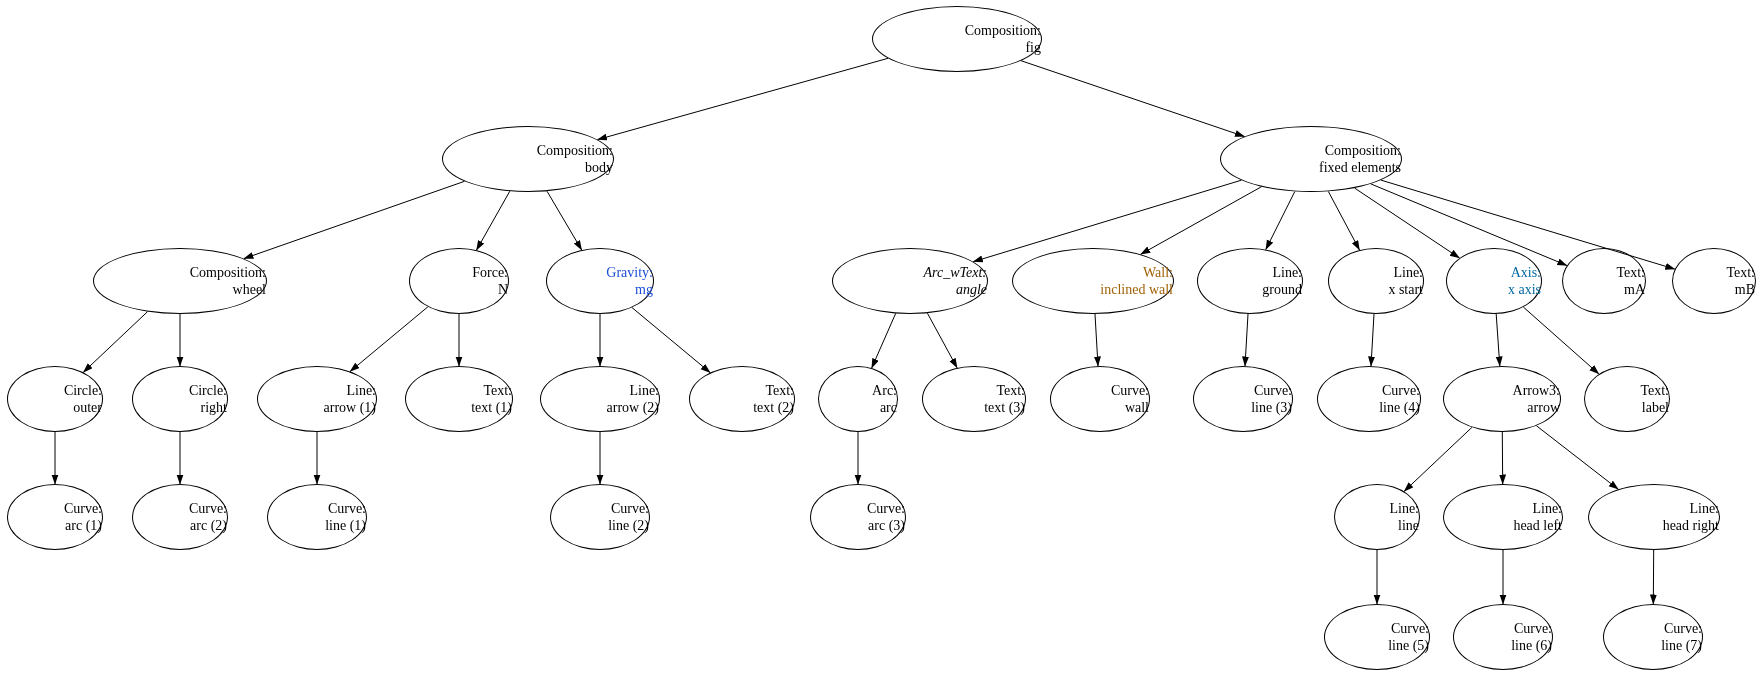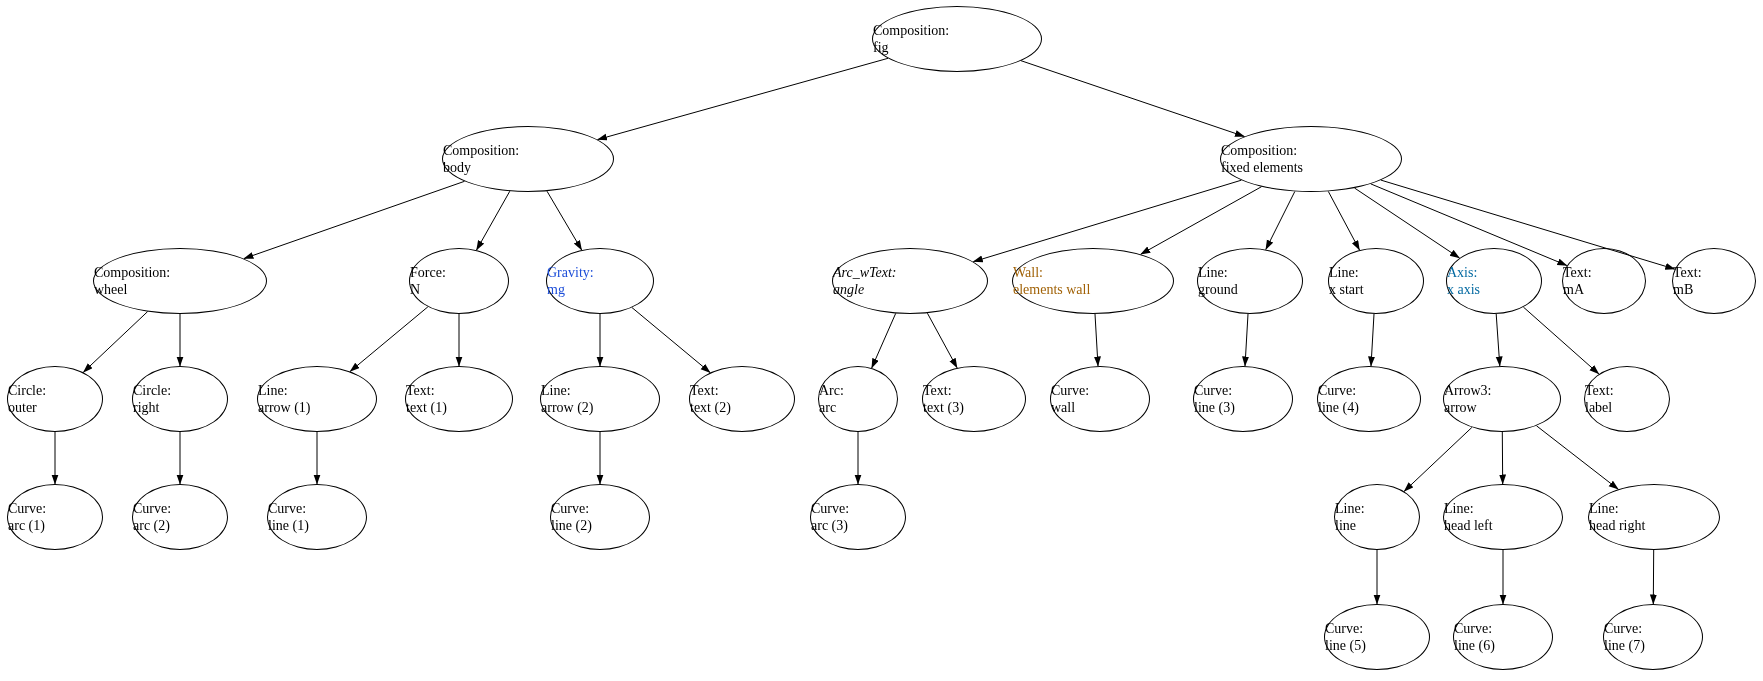--- a/index.html
+++ b/index.html
@@ -22,21 +22,21 @@
     width: 1763px;
     height: 681px;
   }
   .node {
     position: absolute;
     box-sizing: border-box;
     border: 1px solid #000000;
     border-radius: 50%;
     display: flex;
     flex-direction: column;
-    align-items: flex-start;
+    align-items: flex-end;
     justify-content: center;
     text-align: center;
     font-size: 14px;
     line-height: 17px;
     color: #000000;
     background: transparent;
     white-space: nowrap;
   }
   .edge-line {
     fill: none;
@@ -115,21 +115,21 @@
       <div class="node" style="left: 546px; top: 248px; width: 108px; height: 66px; border-color: rgb(0, 0, 0); color: #1d4ed8;">
         <span>Gravity:</span>
         <span>mg</span>
       </div>
       <div class="node" style="left: 832px; top: 248px; width: 156px; height: 66px; border-color: rgb(0, 0, 0); color: rgb(0, 0, 0); font-style: italic;">
         <span>Arc_wText:</span>
         <span>angle</span>
       </div>
       <div class="node" style="left: 1012px; top: 248px; width: 162px; height: 66px; border-color: rgb(0, 0, 0); color: #a16207;">
         <span>Wall:</span>
-        <span>elements wall</span>
+        <span>inclined wall</span>
       </div>
       <div class="node" style="left: 1197px; top: 248px; width: 106px; height: 66px; border-color: rgb(0, 0, 0); color: rgb(0, 0, 0);">
         <span>Line:</span>
         <span>ground</span>
       </div>
       <div class="node" style="left: 1328px; top: 248px; width: 96px; height: 66px; border-color: rgb(0, 0, 0); color: rgb(0, 0, 0);">
         <span>Line:</span>
         <span>x start</span>
       </div>
       <div class="node" style="left: 1446px; top: 248px; width: 96px; height: 66px; border-color: rgb(0, 0, 0); color: #0369a1;">

